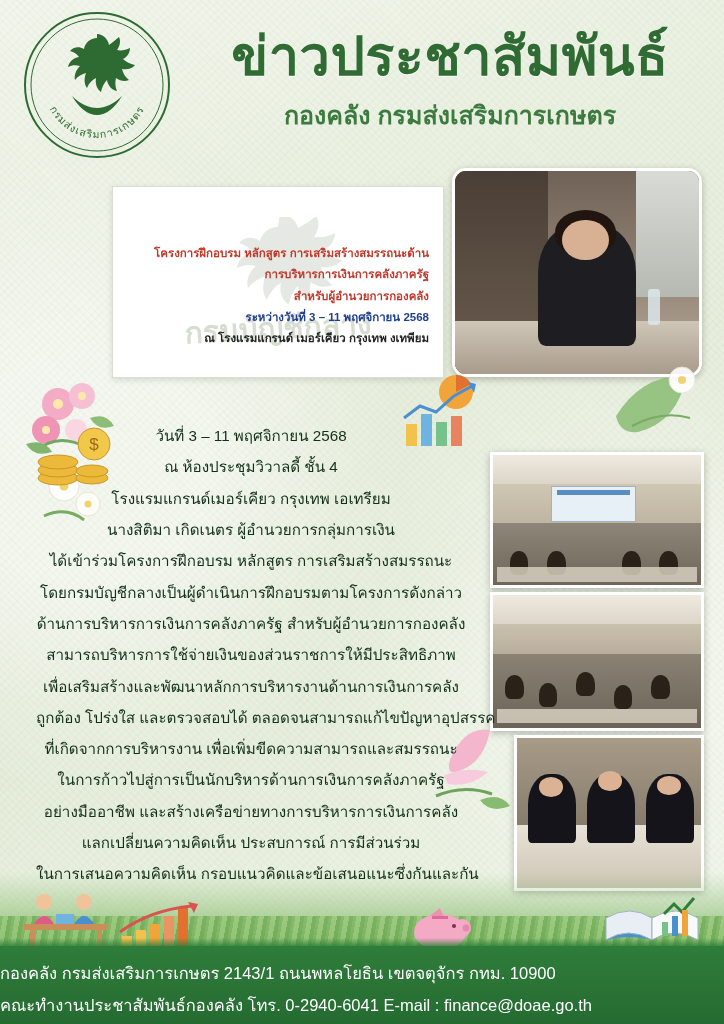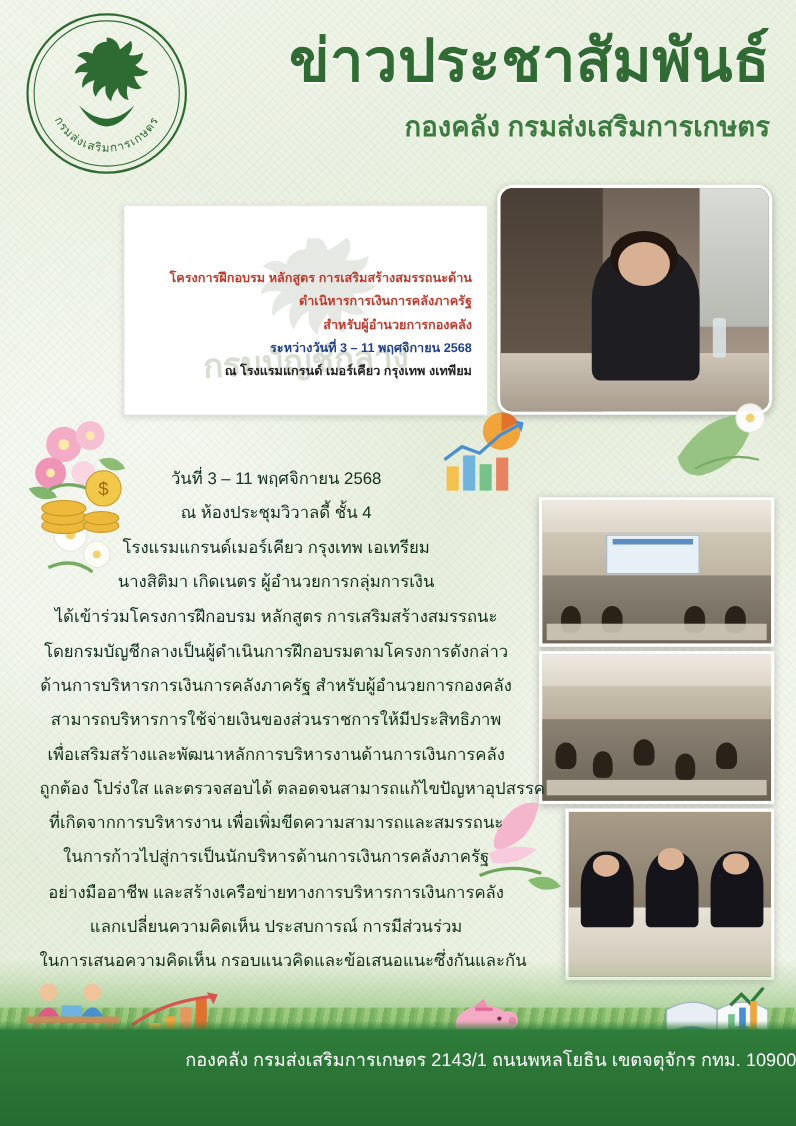--- a/index.html
+++ b/index.html
@@ -27,21 +27,21 @@
       repeating-linear-gradient(-45deg, rgba(150,170,130,.035) 0 2px, rgba(0,0,0,0) 2px 6px);
     pointer-events:none;
   }
   
   .header{position:absolute;left:0;top:0;width:724px;height:165px;}
   .emblem{
     position:absolute;left:22px;top:10px;width:150px;height:150px;
     border-radius:50%;
   }
   .emblem svg{display:block;}
-  .title-block{position:absolute;left:200px;top:28px;width:500px;text-align:right;padding-right:24px;}
+  .title-block{position:absolute;left:200px;top:28px;width:500px;text-align:center;padding-right:24px;}
   .main-title{
     font-size:54px;line-height:1.05;color:#2f6b33;font-weight:bold;
     letter-spacing:.5px;
     text-shadow:0 1px 0 rgba(255,255,255,.8);
   }
   .sub-title{
     margin-top:10px;font-size:25px;color:#3c7a3f;font-weight:bold;
   }
   
   .poster{
@@ -99,23 +99,23 @@
   .dk-p{position:absolute;bottom:30%;width:26%;height:46%;background:#14141a;border-radius:44% 44% 8% 8%;}
   .dk-f{position:absolute;width:13%;height:13%;background:#dcb294;border-radius:50%;}
   
   .bodytext{
     position:absolute;left:36px;top:420px;width:430px;
     text-align:center;color:#123019;font-size:15.2px;line-height:2.06;
   }
   .bodytext .ln{white-space:nowrap;}
   
   .footer{
-    position:absolute;left:0;bottom:0;width:724px;height:88px;
+    position:absolute;left:0;bottom:0;width:724px;height:78px;
     background:linear-gradient(180deg,#2f7d3a 0%,#256b31 100%);
-    color:#fff;text-align:right;
+    color:#fff;text-align:left;
   }
   .footer .l1{font-size:16.5px;padding-top:14px;}
   .footer .l2{font-size:16.5px;padding-top:6px;}
   .footer:before{
     content:"";position:absolute;left:0;top:-8px;width:100%;height:10px;
     background:linear-gradient(180deg,rgba(47,125,58,0) 0%, #2f7d3a 100%);
   }
   
   .grass{
     position:absolute;left:0;bottom:78px;width:724px;height:74px;
@@ -168,21 +168,21 @@
       <svg width="150" height="110" viewBox="0 0 150 110" aria-hidden="true">
         <g fill="#6c7a60">
           <path d="M75 10c-9 0-16 6-18 14-7-5-16-4-21 2 6 2 11 5 14 9-9 2-15 8-16 16 6-3 13-4 19-2-7 6-10 14-8 22 5-6 11-10 18-12-4 8-4 17 1 24 3-8 8-14 14-17-2 9 1 17 8 22 1-8 4-14 9-19 2 9 8 15 16 17-4-6-5-14-3-21 6 5 14 6 21 3-6-5-10-11-11-18 8 1 16-1 21-7-8-2-14-5-19-10 7-3 12-9 12-17-7 4-14 5-21 4 5-7 6-15 2-21-6 5-12 9-18 12-2-8-9-14-18-14z"></path>
         </g>
       </svg>
     </div>
     <div class="wm-text">กรมบัญชีกลาง</div>
 
     <div class="poster-lines">
       <div class="ln">โครงการฝึกอบรม หลักสูตร การเสริมสร้างสมรรถนะด้าน</div>
-      <div class="ln">ดำเนิหารการเงินการคลังภาครัฐ</div>
+      <div class="ln">การบริหารการเงินการคลังภาครัฐ</div>
       <div class="ln">สำหรับผู้อำนวยการกองคลัง</div>
       <div class="ln dark">ระหว่างวันที่ 3 – 11 พฤศจิกายน 2568</div>
       <div class="ln black">ณ โรงแรมแกรนด์ เมอร์เคียว กรุงเทพ งเทพียม</div>
     </div>
   </div>
 
   <div class="photo rounded" id="photo-speaker">
     <div class="ph-fill">
       <div class="sp-bg"></div>
       <div class="sp-wall"></div>
@@ -382,15 +382,16 @@
     <div class="ln">ถูกต้อง โปร่งใส และตรวจสอบได้ ตลอดจนสามารถแก้ไขปัญหาอุปสรรค</div>
     <div class="ln">ที่เกิดจากการบริหารงาน เพื่อเพิ่มขีดความสามารถและสมรรถนะ</div>
     <div class="ln">ในการก้าวไปสู่การเป็นนักบริหารด้านการเงินการคลังภาครัฐ</div>
     <div class="ln">อย่างมืออาชีพ และสร้างเครือข่ายทางการบริหารการเงินการคลัง</div>
     <div class="ln">แลกเปลี่ยนความคิดเห็น ประสบการณ์ การมีส่วนร่วม</div>
     <div class="ln">ในการเสนอความคิดเห็น กรอบแนวคิดและข้อเสนอแนะซึ่งกันและกัน</div>
   </div>
 
   <div class="footer">
     <div class="l1">กองคลัง กรมส่งเสริมการเกษตร 2143/1 ถนนพหลโยธิน เขตจตุจักร กทม. 10900</div>
+    <div class="l2">คณะทำงานประชาสัมพันธ์กองคลัง โทร. 0-2940-6041 E-mail : finance@doae.go.th</div>
   </div>
 
 </div>
 
 </body></html>

